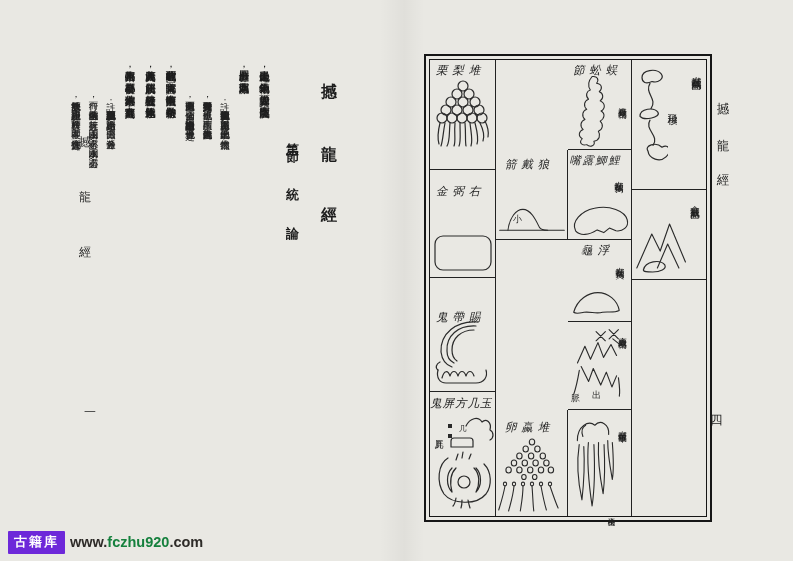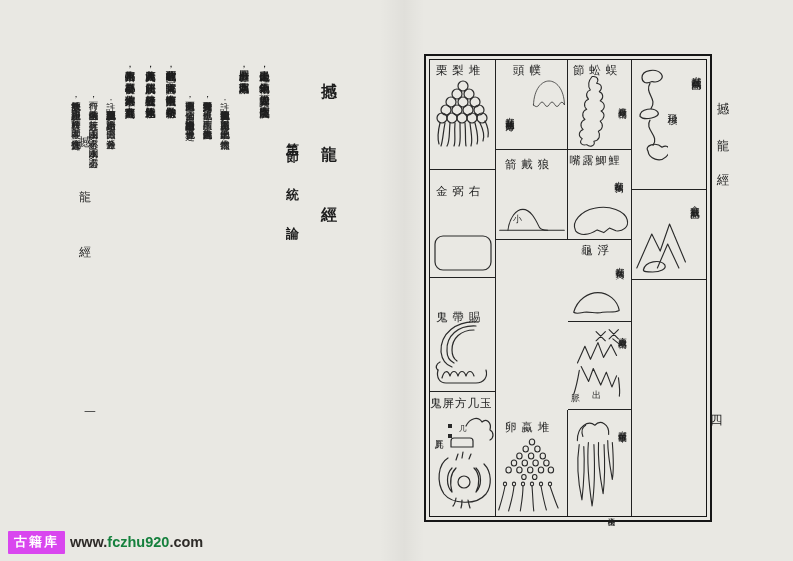--- a/index.html
+++ b/index.html
@@ -21,36 +21,36 @@
   .margin-title{position:absolute;font-size:12px;}
   #lp-margin{left:-4px;top:64px;letter-spacing:4.6em;}
   #lp-pagenum{position:absolute;left:4px;top:342px;font-size:12px;}
   
   #rp-frame{position:absolute;left:424px;top:54px;width:288px;height:468px;
     border:2px solid #161616;padding:3px;box-sizing:border-box;}
   #rp-inner{position:relative;width:100%;height:100%;border:1px solid #161616;box-sizing:border-box;}
   .cell{position:absolute;box-sizing:border-box;border-color:#222;}
   .br{border-right:1px solid #222;}
   .bb{border-bottom:1px solid #222;}
-  .hdr{position:absolute;top:3px;left:0;right:8px;text-align:center;font-size:11.5px;letter-spacing:1px;white-space:nowrap;}
+  .hdr{position:absolute;top:3px;left:0;right:8px;text-align:center;font-size:11.5px;letter-spacing:1px;white-space:nowrap;font-style:italic;}
   .vlabel{position:absolute;writing-mode:vertical-rl;text-orientation:upright;font-size:9px;line-height:12px;letter-spacing:1px;}
   .ilabel{position:absolute;font-size:9px;}
   .tiny{font-size:7.5px;}
   .fig{position:absolute;}
   .fig path,.fig rect,.fig circle{fill:none;stroke:#2a2a2a;stroke-width:1.2;stroke-linecap:round;stroke-linejoin:round;}
   .fig .fill{fill:#2a2a2a;stroke:none;}
   #rp-margin{left:714px;top:92px;position:absolute;font-size:12.5px;letter-spacing:2.9em;}
   #rp-pagenum{position:absolute;left:710px;top:412px;font-size:12.5px;}
   
   #fold{position:absolute;left:380px;top:0;width:44px;height:561px;
     background:linear-gradient(90deg,rgba(0,0,0,0) 0%,rgba(0,0,0,.04) 55%,rgba(0,0,0,0) 100%);}
   
   #watermark{position:absolute;left:8px;top:531px;height:22px;display:flex;align-items:center;
     font-family:"Liberation Sans","DejaVu Sans",sans-serif;}
-  #wm-box{background:#d946ef;color:#fff;font-size:13px;font-weight:bold;
+  #wm-box{background:#6d28d9;color:#fff;font-size:13px;font-weight:bold;
     padding:2px 6px 3px;letter-spacing:2px;border-radius:1px;}
   #wm-url{margin-left:5px;font-size:14.5px;font-weight:bold;color:#2e2b28;}
   #wm-url .red{color:#15803d;}
 </style>
 </head>
 <body>
 
 <div id="fold"></div>
 
 <div id="left-page">
@@ -131,27 +131,20 @@
       <rect class="fill" x="16" y="24" width="4" height="4"></rect>
       <path d="M16,48 C6,54 4,72 12,84 C20,94 44,96 54,84 C60,76 60,62 52,54"></path>
       <path d="M20,58 C14,64 14,76 20,82 C18,74 18,64 24,58"></path>
       <path d="M44,58 C50,64 50,76 44,82 C48,74 48,64 42,58"></path>
       <circle cx="32" cy="72" r="6"></circle>
       <path d="M24,88 q-1,6 -3,8 M30,90 q0,5 -1,8 M36,90 q1,5 2,8"></path>
       <path d="M24,50 l2,-6 M30,48 l1,-6 M37,49 l2,-5"></path>
     </svg>
   </div>
 
-  <div class="cell br bb" style="left:66px;top:0;width:72px;height:90px;">
-    <div class="hdr">頭 幞</div>
-    <div class="vlabel" style="left:8px;top:50px;height:36px;">左輔戴武曲落坪</div>
-    <svg class="fig" style="left:34px;top:15px;" width="38" height="36" viewBox="0 0 76 48" preserveAspectRatio="none">
-      <path d="M7,40 C8,18 24,8 38,8 C52,8 68,18 69,40 Q64,33 59,39 Q54,45 49,39 Q44,33 39,39 Q34,45 29,39 Q24,33 19,39 Q14,45 7,40 Z"></path>
-    </svg>
-  </div>
 
   <div class="cell br bb" style="left:66px;top:90px;width:72px;height:90px;">
     <div class="hdr" style="top:7px;">箭 戴 狼</div>
     <div class="ilabel" style="left:17px;top:63px;">小</div>
     <svg class="fig" style="left:2px;top:46px;" width="68" height="40" viewBox="0 0 82 42" preserveAspectRatio="none">
       <path d="M2,36 H80"></path>
       <path d="M12,36 C14,22 22,14 30,14 C40,14 46,26 50,33 C52,36 56,36 60,36"></path>
     </svg>
   </div>
 

